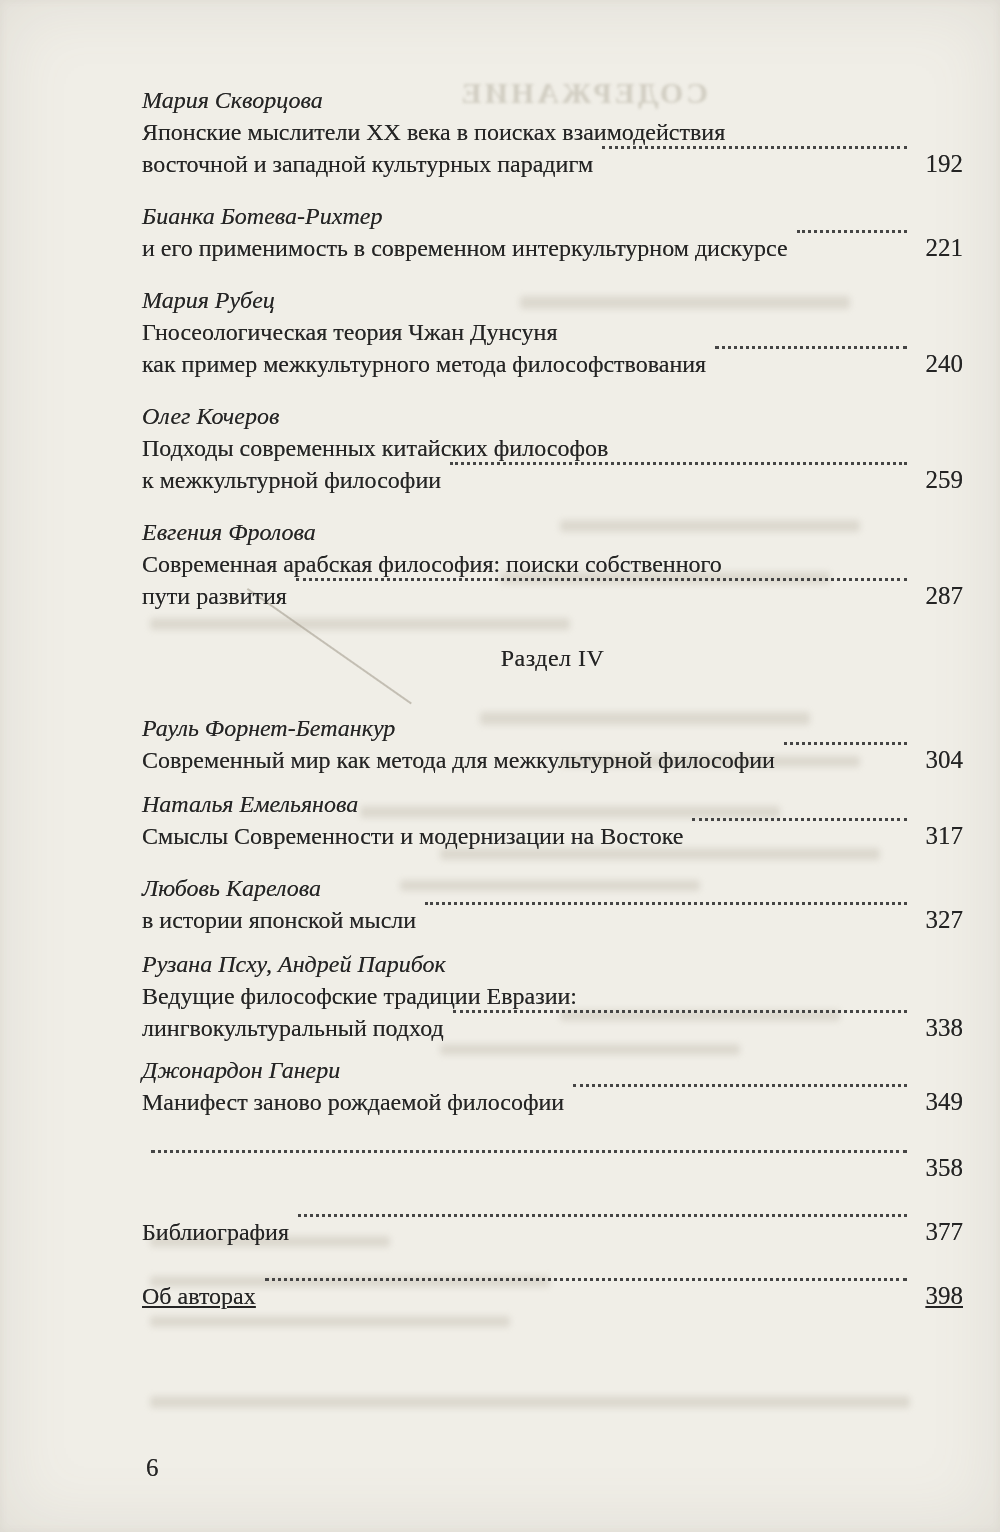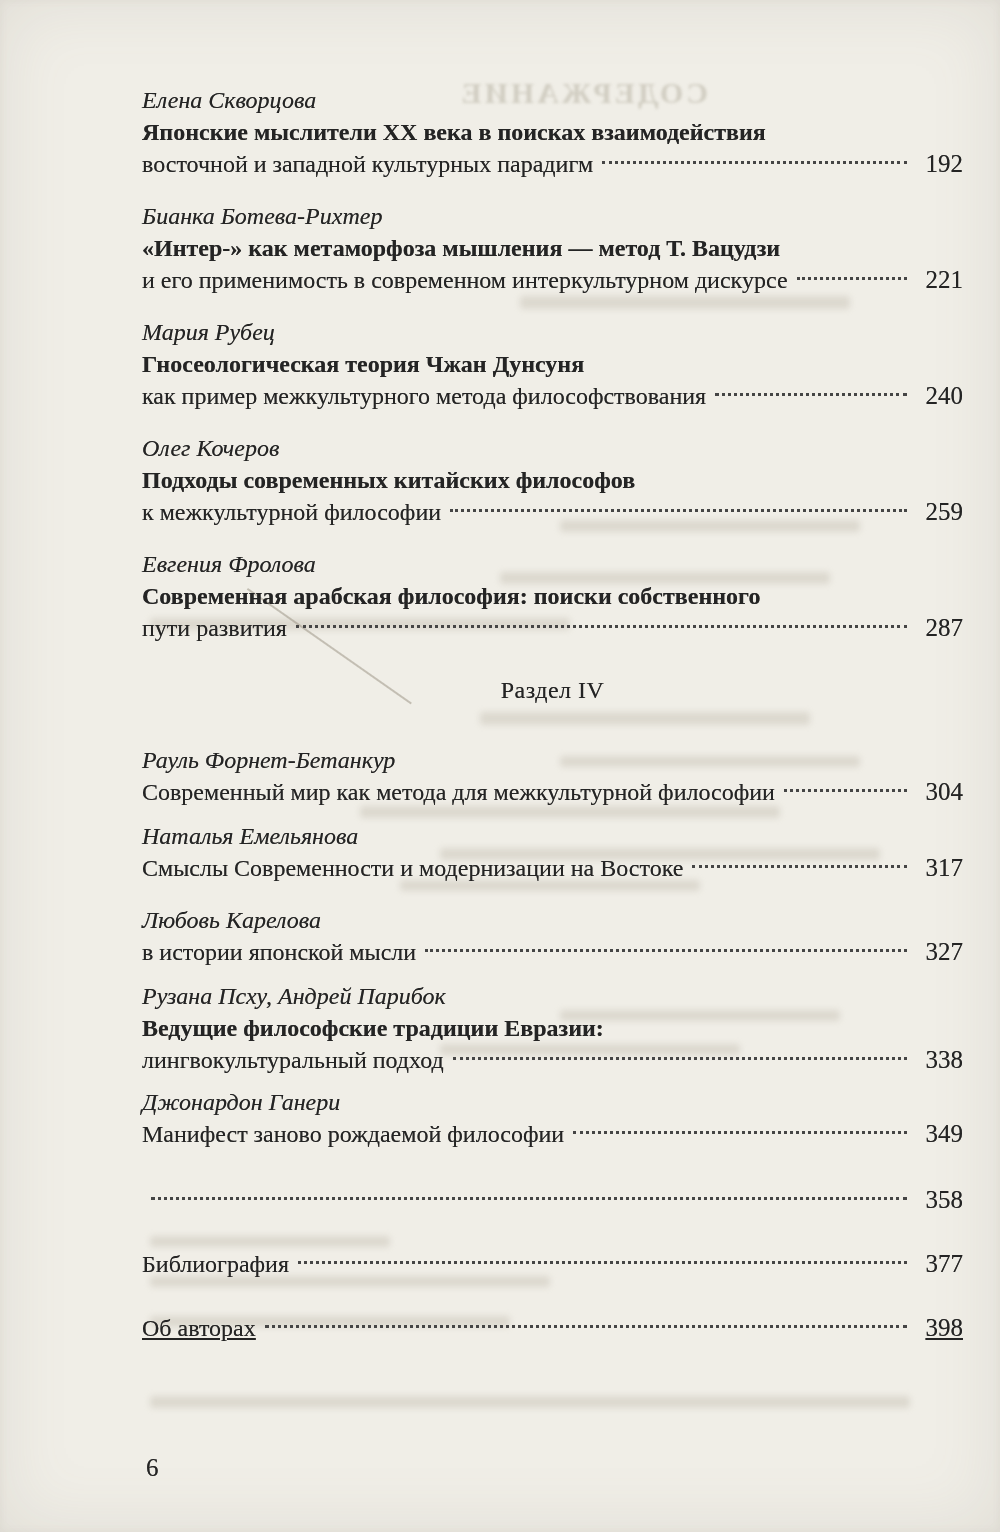--- a/index.html
+++ b/index.html
@@ -20,24 +20,23 @@
     position:absolute; left:142px; top:84px; width:821px;
   }
   .author {
     font-style:italic;
     font-size:24px; line-height:32px;
     text-shadow:0 0 0.5px rgba(0,0,0,0.5);
   }
   .tline {
     font-size:24px; line-height:32px;
     text-shadow:0 0 0.5px rgba(0,0,0,0.5);
-    font-weight:bold;
   }
   .row {
-    display:flex; align-items:center;
+    display:flex; align-items:flex-start;
     font-size:24px; line-height:32px;
     text-shadow:0 0 0.5px rgba(0,0,0,0.5);
   }
   .row .t { white-space:nowrap; }
   .leader {
     flex:1 1 auto;
     min-width:18px;
     border-bottom:3px dotted #454545;
     margin:0 6px 0 9px;
     transform:translateY(-2px);
@@ -112,32 +111,31 @@
 <div class="smudge" style="left:440px; top:1044px; width:300px; height:11px;"></div>
 <div class="smudge" style="left:150px; top:1236px; width:240px; height:11px;"></div>
 <div class="smudge" style="left:150px; top:1276px; width:400px; height:11px;"></div>
 <div class="smudge" style="left:150px; top:1316px; width:360px; height:11px;"></div>
 <div class="smudge" style="left:150px; top:1396px; width:760px; height:12px;"></div>
 <div class="crease"></div>
 
 <div class="content">
 
   <div class="entry mb20">
-    <div class="author">Елена Скворцова</div>
+    <div class="author">Мария Скворцова</div>
     <div class="tline">Японские мыслители XX века в поисках взаимодействия</div>
     <div class="row">
       <span class="t">восточной и западной культурных парадигм</span>
       <span class="leader"></span>
       <span class="pn">192</span>
     </div>
   </div>
 
   <div class="entry mb20">
     <div class="author">Бианка Ботева-Рихтер</div>
-    <div class="tline">«Интер-» как метаморфоза мышления — метод Т. Вацудзи</div>
     <div class="row">
       <span class="t">и его применимость в современном интеркультурном дискурсе</span>
       <span class="leader"></span>
       <span class="pn">221</span>
     </div>
   </div>
 
   <div class="entry mb20">
     <div class="author">Мария Рубец</div>
     <div class="tline">Гносеологическая теория Чжан Дунсуня</div>

